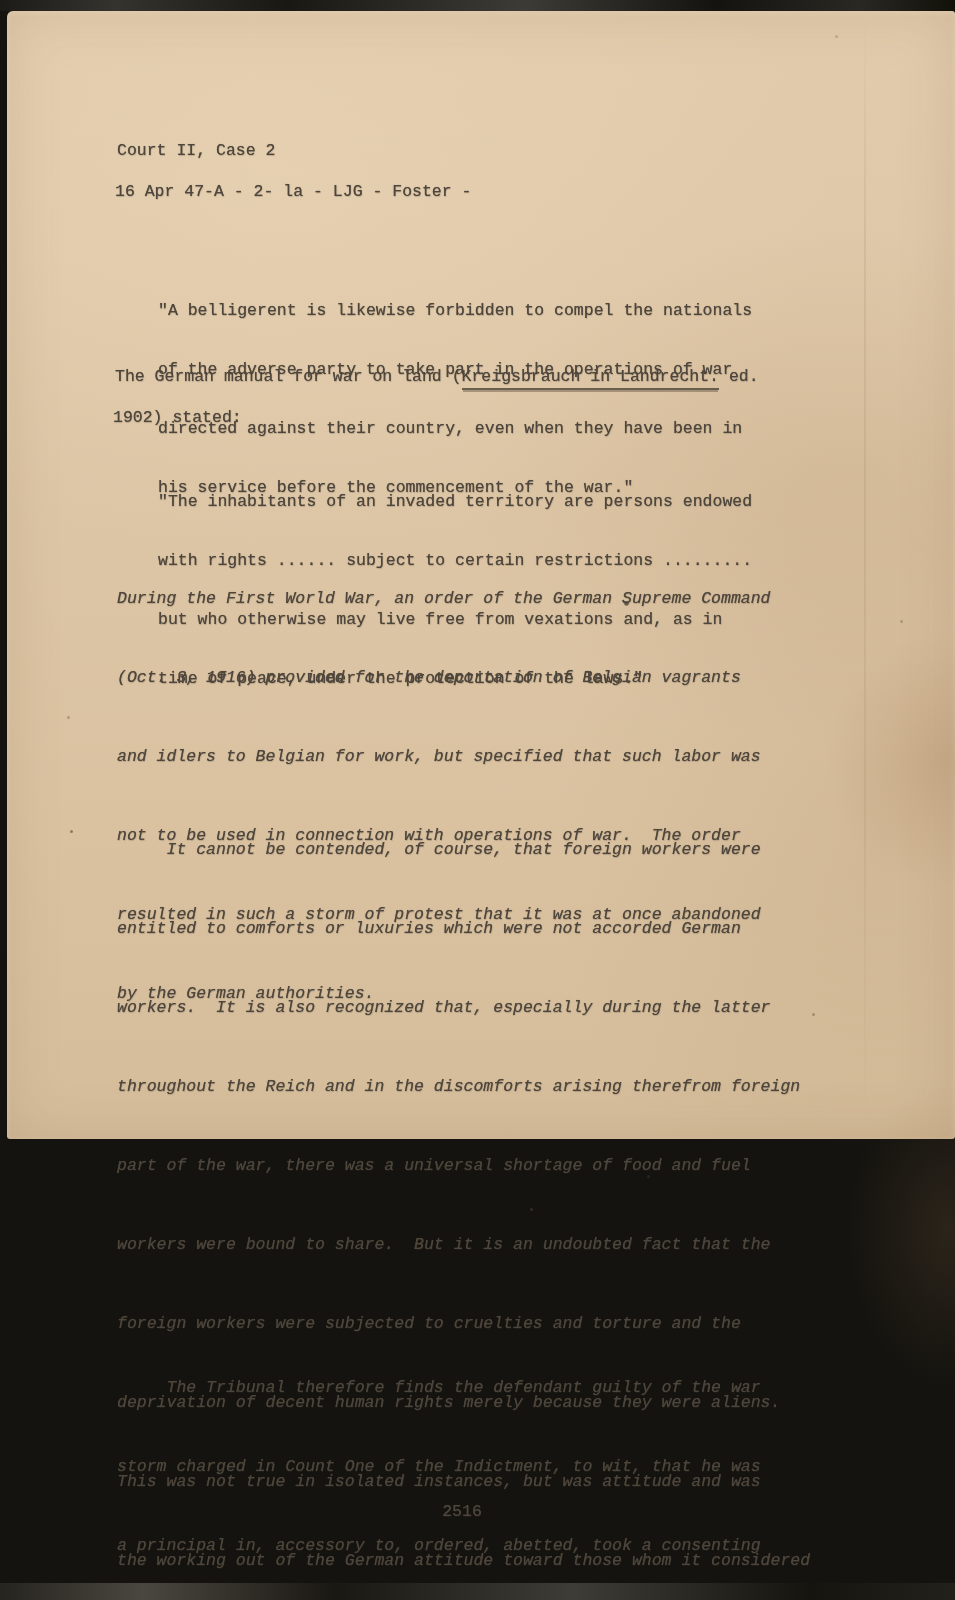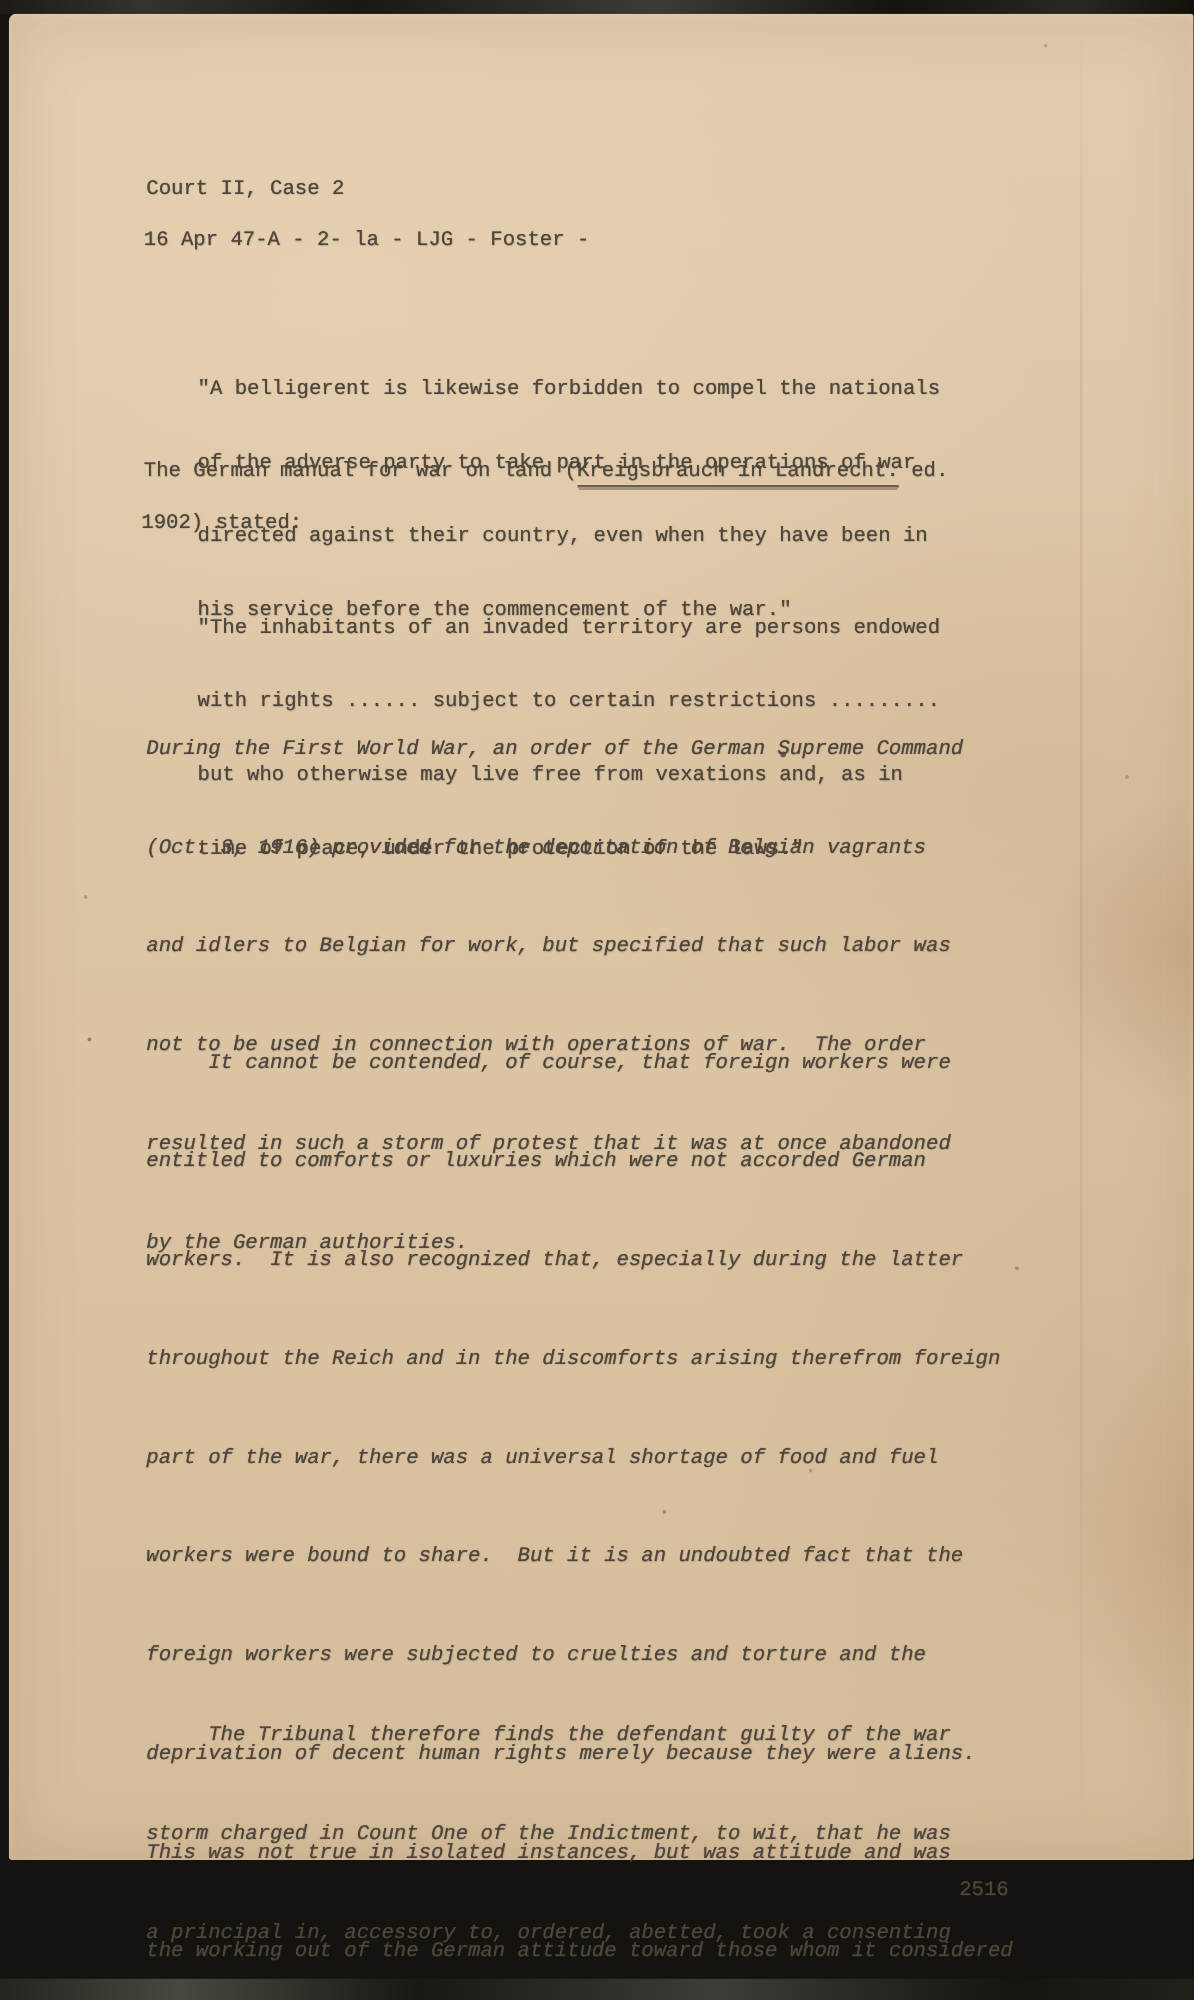--- a/index.html
+++ b/index.html
@@ -12,21 +12,21 @@
   }
   .frame-top{
     position:absolute;top:0;left:0;right:0;height:11px;
     background:linear-gradient(90deg,#1c1b18 0%,#35332e 12%,#191813 30%,#3d3b36 55%,#14130f 75%,#2a2823 90%,#111009 100%);
   }
   .frame-bottom{
     position:absolute;bottom:0;left:0;right:0;height:17px;
     background:linear-gradient(90deg,#26241f 0%,#4a4740 15%,#1a1813 35%,#3e3c36 60%,#16140f 85%,#23211c 100%);
   }
   .paper{
-    position:absolute;left:7px;top:11px;width:948px;height:1477px;
+    position:absolute;left:7px;top:11px;width:948px;height:1128px;
     border-radius:6px 3px 3px 3px;
     background:
       radial-gradient(ellipse 620px 420px at 88% 42%, rgba(166,130,92,0.16), transparent 62%),
       radial-gradient(ellipse 520px 720px at 92% 74%, rgba(160,124,86,0.14), transparent 62%),
       radial-gradient(ellipse 820px 520px at 28% 16%, rgba(243,224,194,0.28), transparent 70%),
       linear-gradient(180deg,#e1cbac 0%,#ddc6a6 38%,#dac2a1 72%,#d5bd9b 100%);
     box-shadow: inset 0 0 55px rgba(125,95,62,0.18), inset 0 2px 6px rgba(255,240,215,0.35);
   }
   .line,.block{
     position:absolute;
@@ -37,21 +37,21 @@
     letter-spacing:0;
   }
   .line{line-height:21px;}
   .quote .qline{line-height:21px;}
   .body .bline{line-height:41px;font-style:italic;}
   .citation-underline{
     border-bottom:2px solid rgba(78,68,55,0.8);
     box-shadow:0 3px 0 -1px rgba(78,68,55,0.4);
     padding-bottom:2px;
   }
-  .pagenum{left:110px;width:690px;text-align:right;}
+  .pagenum{left:110px;width:690px;text-align:center;}
   .speckles{
     position:absolute;left:0;top:0;width:3px;height:3px;border-radius:50%;
     background:transparent;
     box-shadow:
       63px 819px 0 0 rgba(80,66,50,0.55),
       338px 361px 0 0 rgba(80,66,50,0.5),
       618px 591px 0 0.8px rgba(70,58,45,0.75),
       805px 1002px 0 0 rgba(90,74,56,0.4),
       523px 1197px 0 0 rgba(90,74,56,0.45),
       893px 609px 0 0 rgba(100,82,60,0.35),

